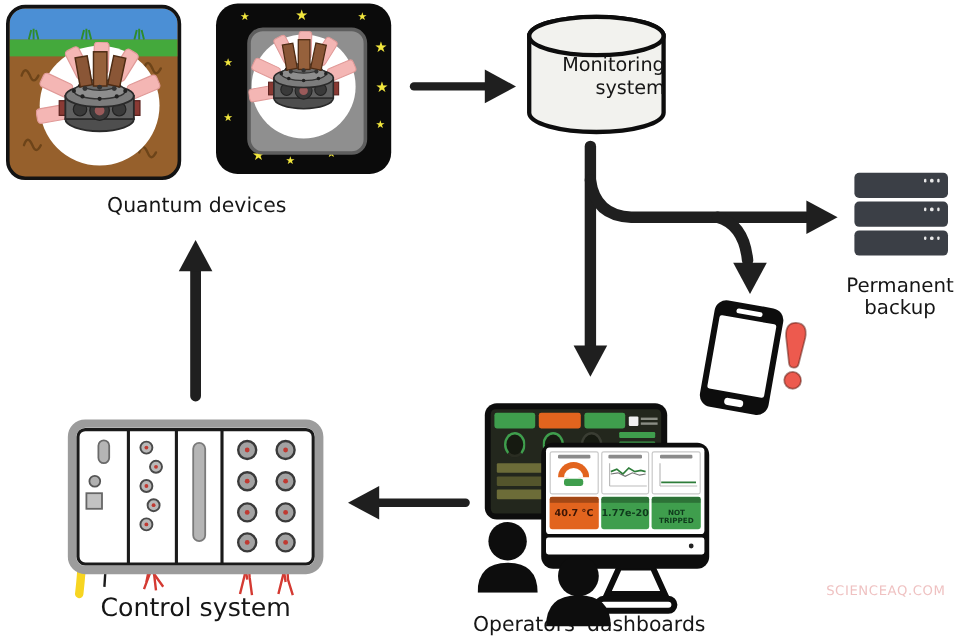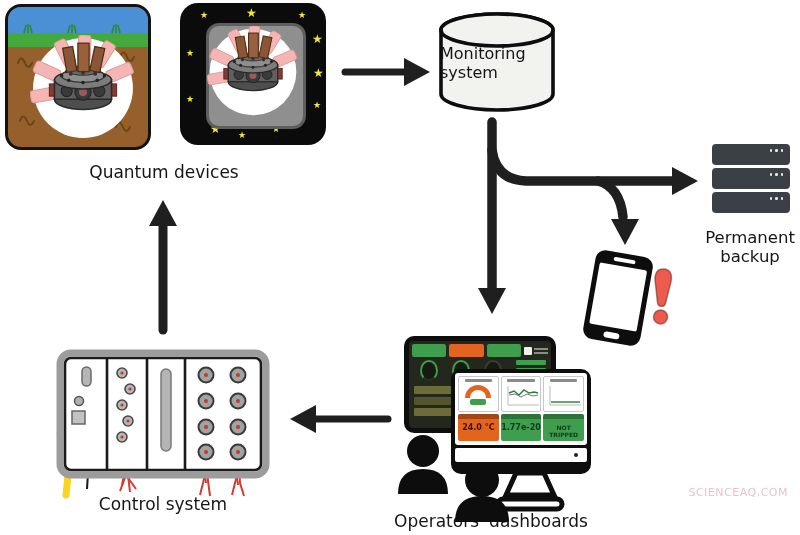--- a/index.html
+++ b/index.html
@@ -15,21 +15,21 @@
     border-radius:16px;overflow:hidden;background:#96602c;}
   #ground-sky{position:absolute;left:0;top:0;width:100%;height:26px;background:#4b8fd5;}
   #ground-grass{position:absolute;left:0;top:26px;width:100%;height:14px;background:#44a93c;}
   #space-panel{left:180px;top:3px;width:146px;height:142px;background:#0b0b0b;border-radius:18px;overflow:hidden;}
   .star{position:absolute;color:#f2e73e;font-size:9px;line-height:1;}
   .star.big{font-size:12px;}
   #space-inner{position:absolute;left:26px;top:20px;width:94px;height:100px;background:#8f8f8f;
     border:3px solid #5e5e5e;border-radius:13px;}
 
   
-  #cyl-text{left:440px;top:44px;width:114px;font-size:16px;text-align:left;line-height:1.2;}
+  #cyl-text{left:440px;top:44px;width:114px;font-size:16px;text-align:right;line-height:1.2;}
 
   
   #servers{left:712px;top:144px;width:78px;display:flex;flex-direction:column;gap:3px;}
   .server{height:21px;background:#3b3f46;border-radius:4px;position:relative;}
   .server .dots{position:absolute;top:5px;right:7px;display:flex;gap:3px;}
   .server .dots i{width:2.5px;height:2.5px;border-radius:50%;background:#e8e8e8;display:block;}
   #backup-label{left:698px;top:228px;width:104px;font-size:16.5px;}
 
   
   #phone{left:589px;top:253px;width:58px;height:90px;background:#0d0d0d;border-radius:10px;
@@ -79,21 +79,21 @@
   .t-green{background:#3f9e4d;}
   .tstrip{height:5px;background:rgba(0,0,0,0.28);}
   .tval{font-weight:bold;font-size:8px;text-align:center;margin-top:4px;color:#3c1505;letter-spacing:0;}
   .t-green .tval{color:#0f3a1c;}
   .tval.small{font-size:6px;margin-top:5px;}
   #front-bezel{width:100%;height:14px;background:#fff;border-radius:2px;margin-top:3px;position:relative;}
   .cam-dot{position:absolute;right:9px;top:5px;width:4px;height:4px;background:#222;border-radius:50%;}
   #dash-label{left:378px;top:511px;width:226px;font-size:17px;}
 
   
-  #control-label{left:72px;top:494px;width:182px;font-size:17px;}
+  #control-label{left:72px;top:494px;width:182px;font-size:21px;}
 
   
   #watermark{right:12px;top:486px;left:auto;font-size:11px;letter-spacing:0.5px;color:rgba(230,160,160,0.65);}
 
   svg{display:block;}
 </style>
 </head>
 <body>
 
 <div id="canvas">
@@ -303,21 +303,21 @@
             <g stroke="#bbbbbb" stroke-width="1">
                 <path d="M5,2 V21 M5,21 H36"></path>
               </g>
             <path d="M6,18 H35" fill="none" stroke="#2e7d3a" stroke-width="1.4"></path>
           </svg>
         </div>
       </div>
       <div class="tiles">
         <div class="tile t-orange">
           <div class="tstrip"></div>
-          <div class="tval">24.0 °C</div>
+          <div class="tval">40.7 °C</div>
         </div>
         <div class="tile t-green">
           <div class="tstrip"></div>
           <div class="tval">1.77e-20</div>
         </div>
         <div class="tile t-green">
           <div class="tstrip"></div>
           <div class="tval small">NOT TRIPPED</div>
         </div>
       </div>

